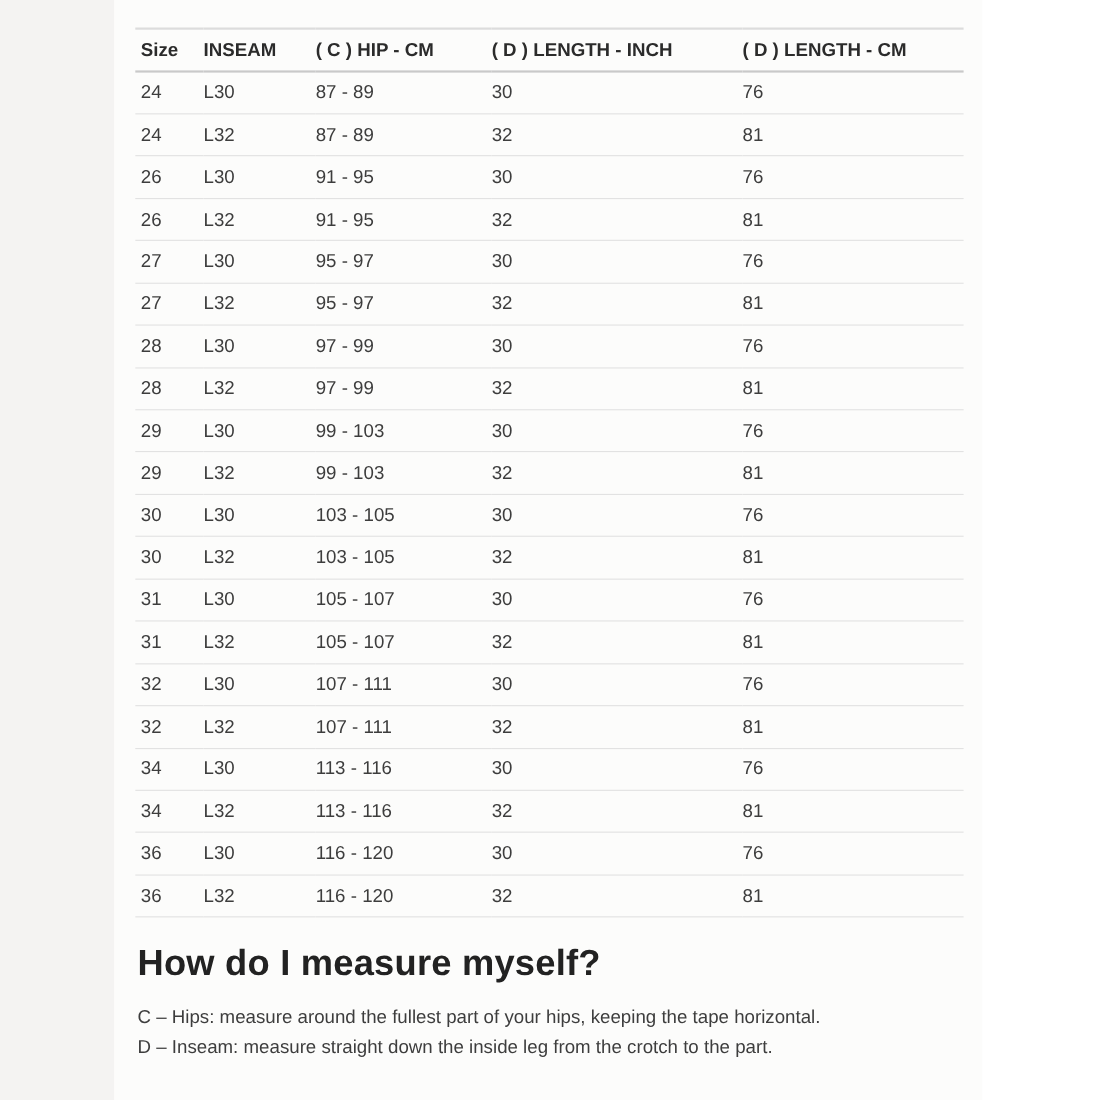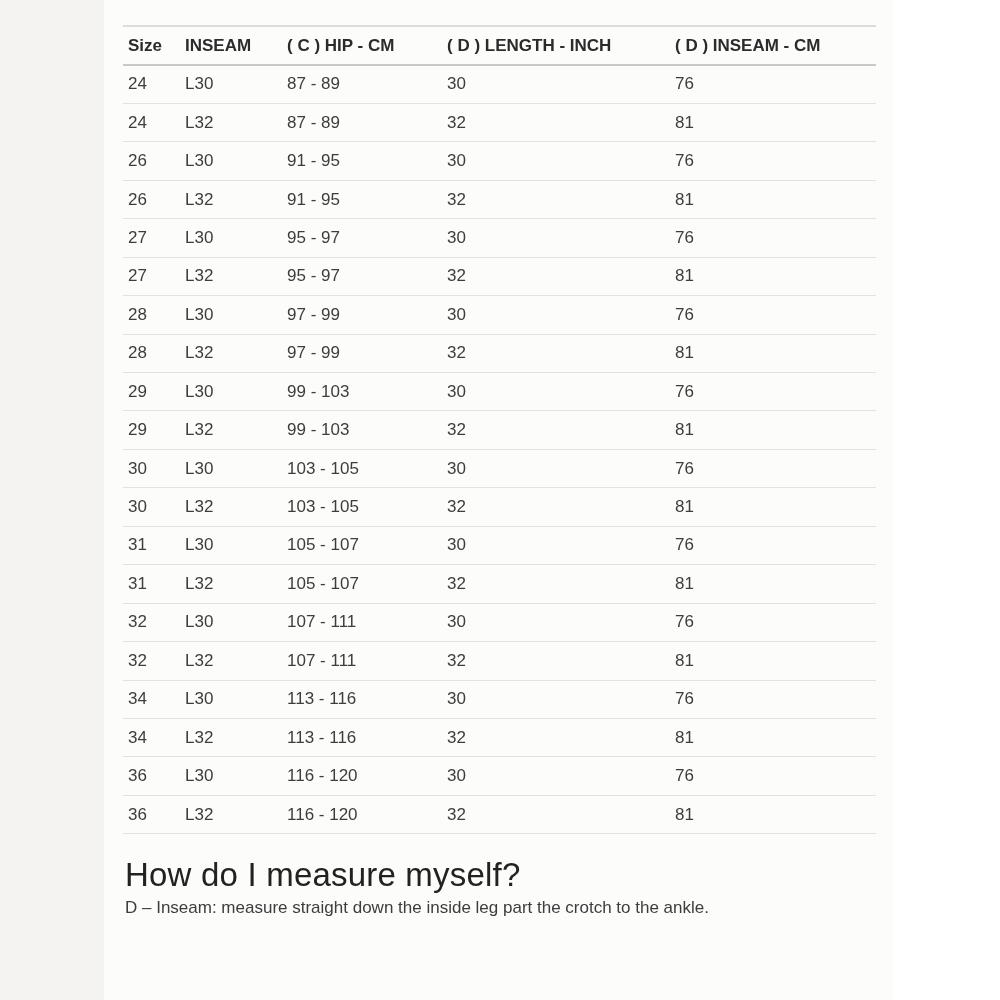--- a/index.html
+++ b/index.html
@@ -59,21 +59,21 @@
     font-weight:normal;
     color:var(--body-text);
     border-bottom:1px solid var(--row-rule);
     white-space:nowrap;
   }
   table.size-chart th:first-child,
   table.size-chart td:first-child{padding-left:5px;}
   .section-heading{
     margin:22px 0 0 2px;
     font-size:33px;
-    font-weight:400;
+    font-weight:700;
     letter-spacing:0.2px;
     color:var(--heading-text);
   }
   .instruction{
     margin:0 0 0 2px;
     font-size:17px;
     line-height:27px;
     color:var(--body-text);
   }
   .instruction.first{margin-top:17px;}
@@ -92,21 +92,21 @@
           <col class="c3">
           <col class="c4">
           <col class="c5">
       </colgroup>
       <thead>
         <tr>
           <th>Size</th>
           <th>INSEAM</th>
           <th>( C ) HIP - CM</th>
           <th>( D ) LENGTH - INCH</th>
-          <th>( D ) INSEAM - CM</th>
+          <th>( D ) LENGTH - CM</th>
         </tr>
       </thead>
       <tbody>
           <tr>
             <td>24</td>
             <td>L30</td>
             <td>87 - 89</td>
             <td>30</td>
             <td>76</td>
           </tr>
@@ -240,16 +240,17 @@
             <td>36</td>
             <td>L32</td>
             <td>116 - 120</td>
             <td>32</td>
             <td>81</td>
           </tr>
         </tbody>
     </table>
 
     <h2 class="section-heading">How do I measure myself?</h2>
-    <p class="instruction">D – Inseam: measure straight down the inside leg part the crotch to the ankle.</p>
+    <p class="instruction first">C – Hips: measure around the fullest part of your hips, keeping the tape horizontal.</p>
+    <p class="instruction">D – Inseam: measure straight down the inside leg from the crotch to the part.</p>
 
   </div>
 </div>
 
 </body></html>

